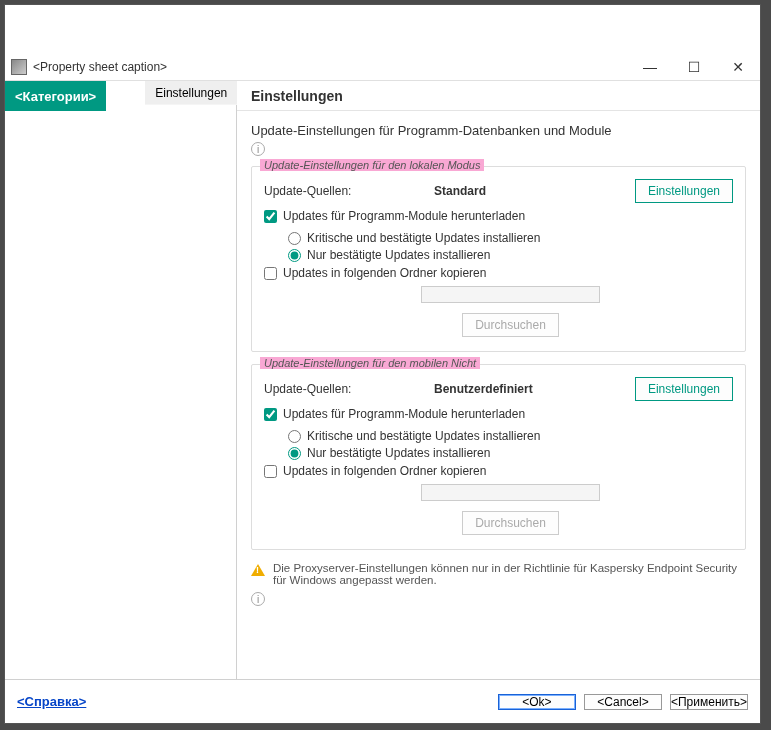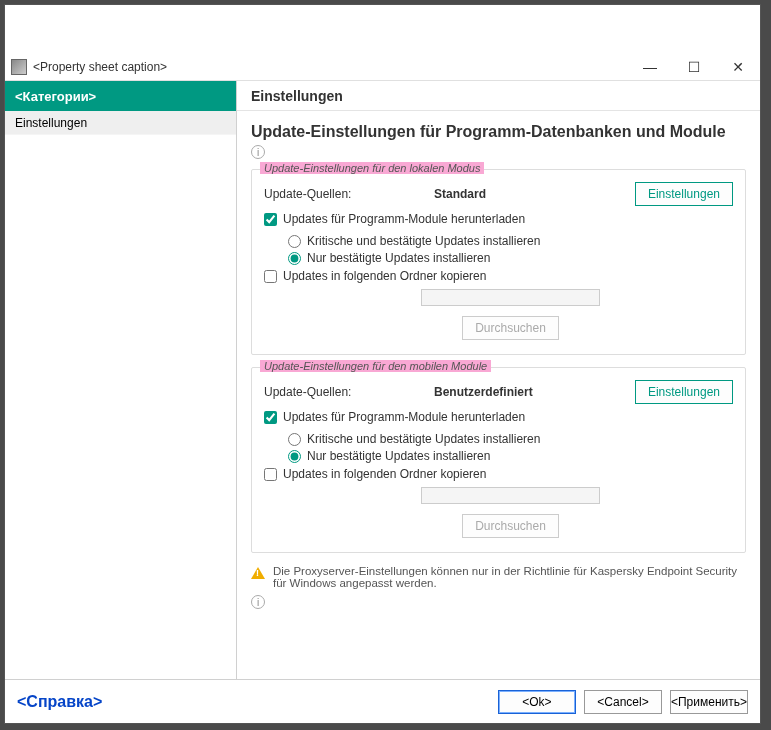--- a/index.html
+++ b/index.html
@@ -3,28 +3,28 @@
 <meta charset="utf-8">
 <style>
   * { box-sizing: border-box; margin: 0; padding: 0; font-family: "Segoe UI", Tahoma, sans-serif; }
   body { background: #4a4a4a; width: 771px; height: 730px; overflow: hidden; }
   .window { position: absolute; left: 4px; top: 4px; width: 757px; height: 720px; background: #fff; border: 1px solid #555; display: flex; flex-direction: column; }
   .titlebar { height: 28px; display: flex; align-items: center; background: #fff; border-bottom: 1px solid #e0e0e0; margin-top: 48px; }
   .titlebar-icon { width: 16px; height: 16px; margin: 0 6px; background: linear-gradient(135deg,#888,#ccc); border: 1px solid #666; }
   .titlebar-text { font-size: 12px; color: #333; flex: 1; }
   .winbtn { width: 44px; height: 28px; display: flex; align-items: center; justify-content: center; font-size: 14px; color: #333; }
   .content { flex: 1; display: flex; min-height: 0; }
-  .sidebar { width: 232px; border-right: 1px solid #d0d0d0; display: flex; flex-direction: column; }
+  .sidebar { width: 232px; border-right: 1px solid #d0d0d0; display: flex; flex-direction: row; gap: 39px; }
   .sidebar-header { height: 30px; background: #009982; color: #fff; font-weight: bold; font-size: 13px; display: flex; align-items: center; padding: 0 10px; }
   .sidebar-item { height: 24px; font-size: 12px; display: flex; align-items: center; padding: 0 10px; border-bottom: 1px solid #f5f5f5; cursor: pointer; }
   .sidebar-item.selected { background: #efefef; }
   .main { flex: 1; display: flex; flex-direction: column; overflow-y: auto; }
   .main-header { height: 30px; display: flex; align-items: center; padding: 0 14px; font-size: 14px; font-weight: 600; color: #333; border-bottom: 1px solid #e4e4e4; }
   .main-body { padding: 12px 14px 0 14px; font-size: 12px; color: #333; }
-  .page-title { font-weight: bold; font-size: 16px; margin-bottom: 4px; }
+  .page-title { font-weight: normal; font-size: 13px; margin-bottom: 4px; }
   .info-row { display: flex; align-items: center; gap: 6px; margin-bottom: 10px; color: #888; font-size: 11.5px; }
   .info-icon { width: 14px; height: 14px; border: 1px solid #aaa; border-radius: 50%; display: flex; align-items: center; justify-content: center; font-size: 10px; color: #888; }
   .fieldset { border: 1px solid #ddd; border-radius: 2px; padding: 12px 12px 14px 12px; margin-bottom: 12px; position: relative; }
   .fieldset-legend { position: absolute; top: -8px; left: 8px; background: #f9a8d4; padding: 0 4px; font-size: 11px; color: #555; font-style: italic; }
   .row { display: flex; align-items: center; margin-bottom: 6px; }
   .row-label { width: 170px; font-size: 12px; }
   .row-value { font-weight: bold; font-size: 12px; flex: 1; }
   .btn { border: 1px solid #999; background: #fdfdfd; font-size: 12px; padding: 4px 12px; cursor: pointer; }
   .btn.highlight { border: 1px solid #009982; color: #009982; }
   .btn:disabled, .btn.disabled { color: #aaa; border-color: #ccc; cursor: default; }
@@ -32,23 +32,23 @@
   .chk-row input[type=checkbox] { accent-color: #009982; width: 13px; height: 13px; }
   .radio-group { margin-left: 24px; margin-top: 8px; }
   .radio-row { display: flex; align-items: center; gap: 6px; margin: 3px 0; }
   .radio-row input[type=radio] { accent-color: #009982; width: 13px; height: 13px; }
   .folder-row { display: flex; align-items: center; gap: 10px; margin-top: 6px; margin-left: 24px; flex-direction: column; }
   .folder-input { flex: 1; height: 24px; border: 1px solid #ccc; background: #f5f5f5; }
   .note-row { display: flex; gap: 8px; margin: 6px 0; font-size: 11.5px; color: #555; align-items: flex-start; }
   .warn-icon { width: 0; height: 0; border-left: 7px solid transparent; border-right: 7px solid transparent; border-bottom: 12px solid #f0ad00; margin-top: 2px; position: relative; flex-shrink: 0; }
   .warn-icon::after { content: "!"; position: absolute; left: -2px; top: 1px; font-size: 9px; color: #fff; font-weight: bold; }
   .footer { height: 44px; border-top: 1px solid #d0d0d0; display: flex; align-items: center; padding: 0 12px; gap: 8px; }
-  .help-link { color: #0645c8; font-weight: bold; font-size: 16px; cursor: pointer; }
+  .help-link { color: #0645c8; font-weight: bold; text-decoration: underline; font-size: 13px; cursor: pointer; }
   .footer-btns { margin-left: auto; display: flex; gap: 8px; }
-  .footer-btn { min-width: 78px; height: 24px; border: 1px solid #999; background: #fdfdfd; font-size: 12px; cursor: pointer; }
+  .footer-btn { min-width: 78px; height: 16px; border: 1px solid #999; background: #fdfdfd; font-size: 12px; cursor: pointer; }
   .footer-btn.primary { border: 1px solid #1a62d6; box-shadow: 0 0 0 1px #7ab0ff inset; }
 </style>
 </head>
 <body>
 
 <div class="window">
 
   <div class="titlebar">
     <div class="titlebar-icon"></div>
     <div class="titlebar-text">&lt;Property sheet caption&gt;</div>
@@ -100,21 +100,21 @@
             <input type="checkbox" style="">
             <span>Updates in folgenden Ordner kopieren</span>
           </div>
           <div class="folder-row">
             <input class="folder-input" disabled="" style="">
             <button class="btn disabled" disabled="">Durchsuchen</button>
           </div>
         </div>
 
         <div class="fieldset">
-          <span class="fieldset-legend">Update-Einstellungen für den mobilen Module</span>
+          <span class="fieldset-legend">Update-Einstellungen für den mobilen Nicht</span>
           <div class="row">
             <span class="row-label">Update-Quellen:</span>
             <span class="row-value">Benutzerdefiniert</span>
             <button class="btn highlight">Einstellungen</button>
           </div>
           <div class="chk-row">
             <input type="checkbox" checked="" style="">
             <span>Updates für Programm-Module herunterladen</span>
           </div>
           <div class="radio-group">

